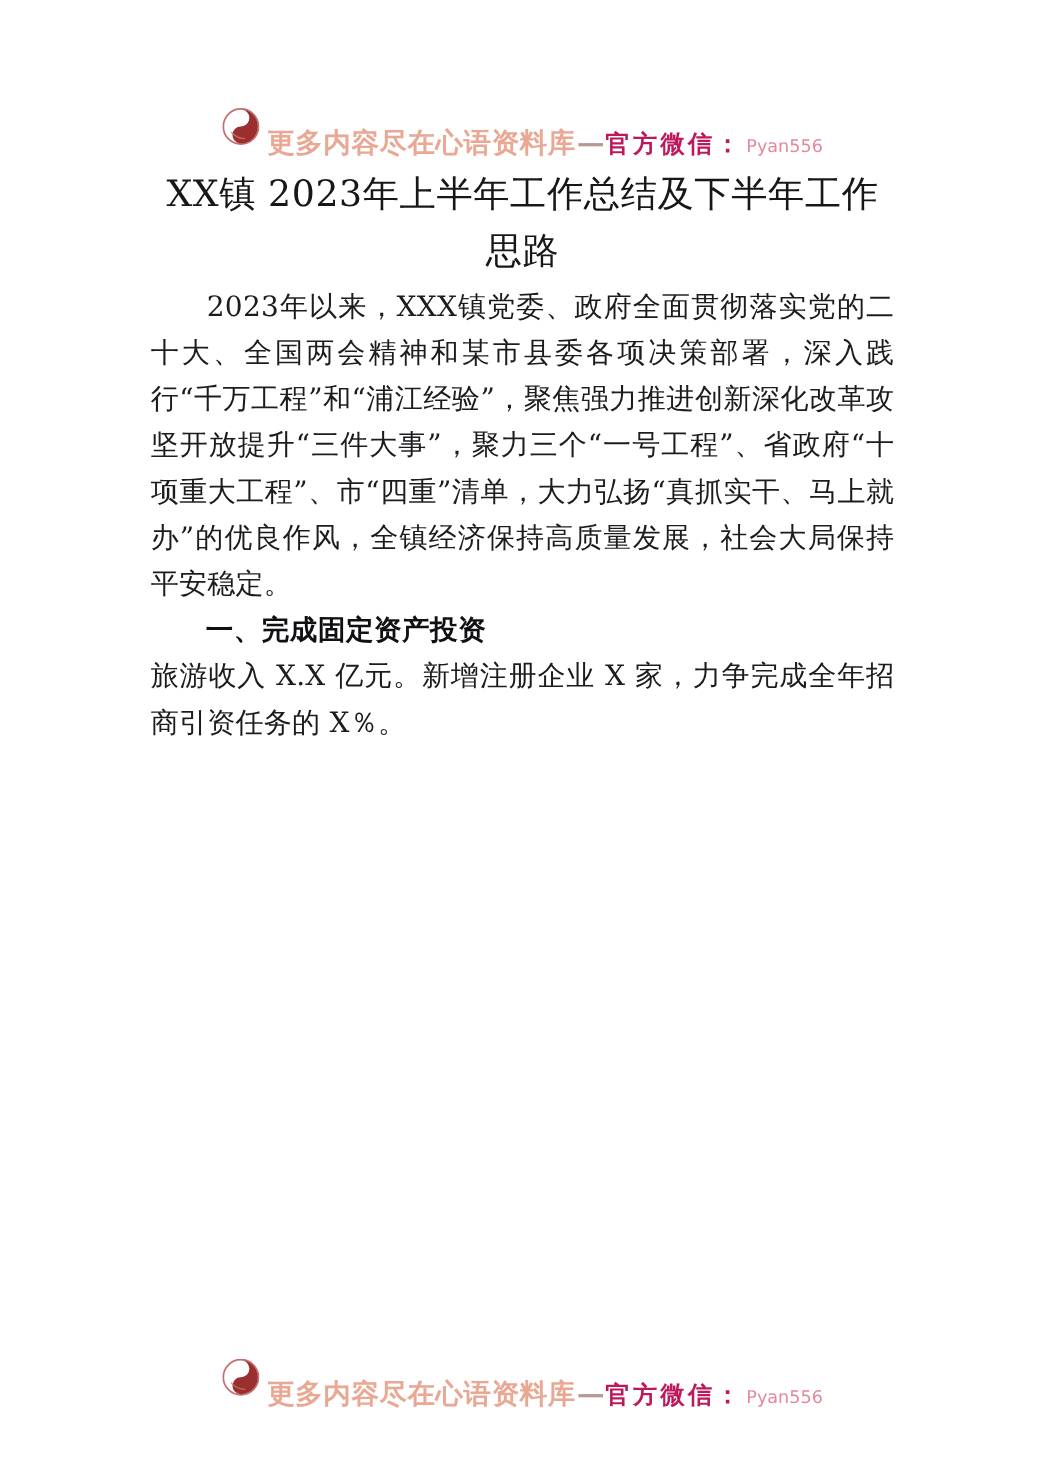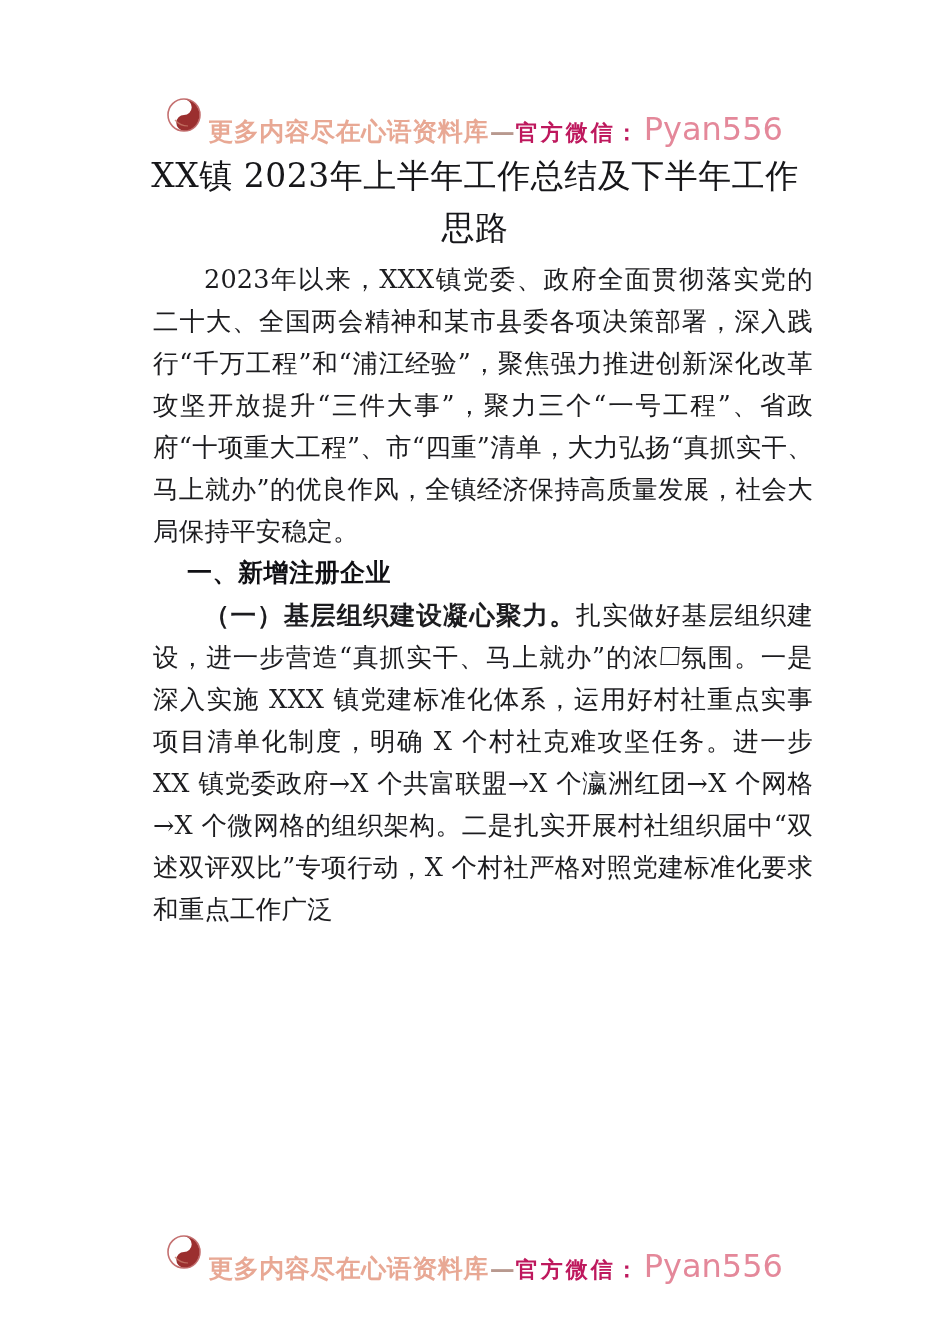--- a/index.html
+++ b/index.html
@@ -66,21 +66,21 @@
   }
   .wm-part2 {
     font-family: "DejaVu Serif", "Liberation Serif", serif;
     font-weight: bold;
     font-size: 22px;
     color: #be185d;
     letter-spacing: 3px;
   }
   .wm-part3 {
     font-family: "DejaVu Sans", "Liberation Sans", sans-serif;
-    font-size: 32px;
+    font-size: 16px;
     color: #e4889a;
     letter-spacing: 0px;
     padding-left: 3px;
   }
 
   
   .doc {
     position: absolute;
     left: 137px;
     top: 150px;
@@ -101,21 +101,21 @@
   .para {
     font-family: "DejaVu Serif", "Liberation Serif", serif;
     font-size: 25.5px;
     line-height: 42px;
     color: #1c1c1f;
     margin: 0;
     text-align: justify;
     text-justify: inter-ideograph;
     letter-spacing: 0.2px;
   }
-  .para.indent { text-indent: 2em; margin-left: 16px; }
+  .para.indent { text-indent: 2em; }
 
   .heading {
     font-family: "DejaVu Sans", "Liberation Sans", sans-serif;
     font-size: 25px;
     line-height: 42px;
     font-weight: bold;
     color: #101014;
     margin: 0;
     text-indent: 2em;
     letter-spacing: 0.5px;
@@ -159,25 +159,25 @@
       <span class="wm-part3">Pyan556</span>
     </div>
   </div>
 
   <div class="doc">
 
     <h1 class="doc-title">XX镇 2023年上半年工作总结及下半年工作思路</h1>
 
     <p class="para indent">2023年以来，XXX镇党委、政府全面贯彻落实党的二十大、全国两会精神和某市县委各项决策部署，深入践行“千万工程”和“浦江经验”，聚焦强力推进创新深化改革攻坚开放提升“三件大事”，聚力三个“一号工程”、省政府“十项重大工程”、市“四重”清单，大力弘扬“真抓实干、马上就办”的优良作风，全镇经济保持高质量发展，社会大局保持平安稳定。</p>
 
-    <p class="heading">一、新增注册企业</p>
+    <p class="heading">一、完成固定资产投资</p>
 
 
+    <p class="para">旅游收入 X.X 亿元。新增注册企业 X 家，力争完成全年招商引资任务的 X％。</p>
 
-    <p class="para indent"><span class="sub-bold">（一）基层组织建设凝心聚力。</span><span>扎实做好基层组织建设，进一步营造“真抓实干、马上就办”的浓</span><span class="tofu"></span><span>氛围。一是深入实施 XXX 镇党建标准化体系，运用好村社重点实事项目清单化制度，明确 X 个村社克难攻坚任务。进一步 XX 镇党委政府→X 个共富联盟→X 个瀛洲红团→X 个网格→X 个微网格的组织架构。二是扎实开展村社组织届中“双述双评双比”专项行动，X 个村社严格对照党建标准化要求和重点工作广泛</span></p>
 
   </div>
 
   <div class="watermark bottom">
     <div class="wm-logo">
       <svg width="34" height="34" viewBox="0 0 34 34" aria-hidden="true">
         <circle cx="17" cy="17" r="16" fill="none" stroke="#b04040" stroke-width="1.6" opacity="0.75"></circle>
         <path d="M17 1.6 A15.4 15.4 0 0 1 17 32.4 A7.7 7.7 0 0 1 17 17 A7.7 7.7 0 0 0 17 1.6 Z" fill="#9b2f2f"></path>
         <circle cx="17" cy="9.3" r="2.6" fill="#ffffff"></circle>
         <circle cx="17" cy="24.7" r="2.6" fill="#9b2f2f"></circle>

